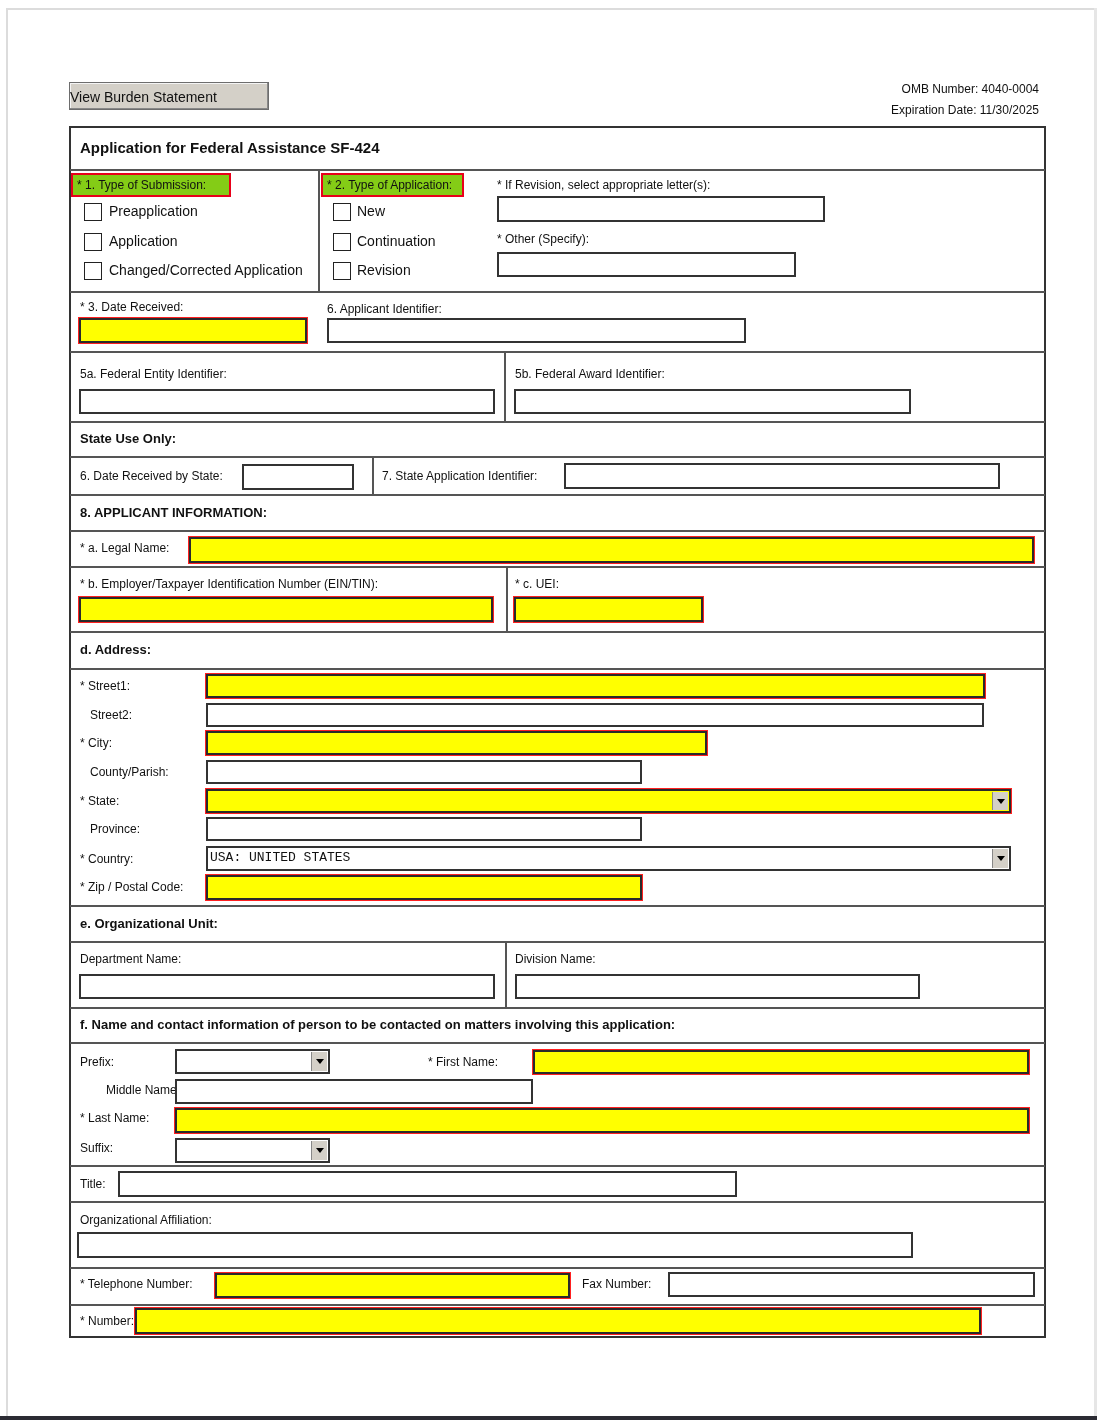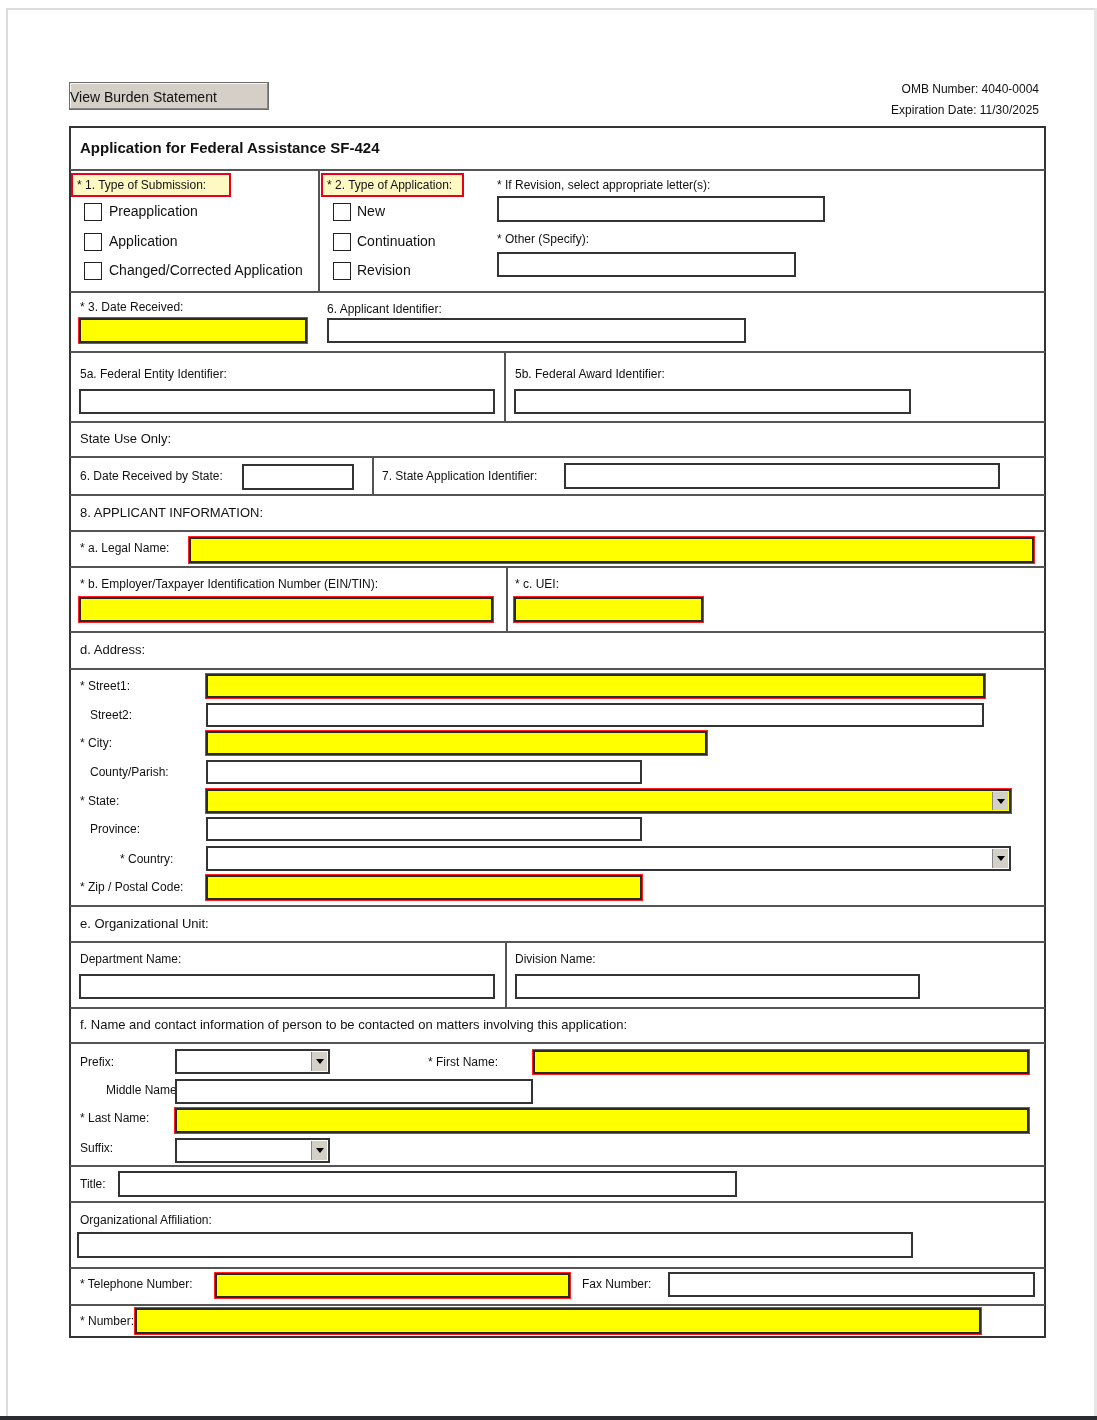--- a/index.html
+++ b/index.html
@@ -11,25 +11,25 @@
   .right-edge { position: absolute; left: 1094px; top: 8px; width: 3px; height: 1408px; background: #e6e6e6; }
   .abs { position: absolute; }
   .btn-burden { left: 69px; top: 82px; width: 200px; height: 28px; background: #d4d0c8;
                 border: 1px solid #6d6d6d; box-shadow: inset -1px -1px 0 #888, inset 1px 1px 0 #f4f4f4;
                 font-size: 14px; line-height: 28px; box-sizing: border-box; cursor: pointer; }
   .omb { right: 58px; font-size: 12px; text-align: right; white-space: nowrap; }
   .form { left: 69px; top: 126px; width: 977px; height: 1212px; border: 2px solid #333; box-sizing: border-box; }
   .hline { position: absolute; height: 0; border-top: 2px solid #555; }
   .vline { position: absolute; width: 0; border-left: 2px solid #555; }
   .lbl { position: absolute; font-size: 12px; white-space: nowrap; color: #111; }
-  .lbl-b { position: absolute; font-size: 14px; font-weight: normal; white-space: nowrap; }
+  .lbl-b { position: absolute; font-size: 14px; font-weight: bold; white-space: nowrap; }
   .title { font-size: 15px; font-weight: bold; }
   .field { position: absolute; border: 2px solid #333; background: #fff; box-sizing: border-box; }
   .req { background: #ffff00; border: 2px solid #2a2a2a; outline: 1px solid #ff2020; }
-  .reqlabel { position: absolute; background: #fef9c3; border: 2px solid #e8001a; box-sizing: border-box;
+  .reqlabel { position: absolute; background: #84cc16; border: 2px solid #e8001a; box-sizing: border-box;
               font-size: 12px; padding: 0 4px; line-height: 20px; white-space: nowrap; }
   .cb { position: absolute; width: 18px; height: 18px; border: 1px solid #222; background: #fff; box-sizing: border-box; }
   .cb-lbl { position: absolute; font-size: 14px; white-space: nowrap; }
   .dd-btn { position: absolute; right: 1px; top: 1px; bottom: 1px; width: 16px; background: #d4d0c8;
             border-left: 1px solid #888; box-sizing: border-box; display: flex; align-items: center; justify-content: center; }
   .dd-btn span { width: 0; height: 0; border-left: 4px solid transparent; border-right: 4px solid transparent; border-top: 5px solid #000; }
   .mono { font-family: "Liberation Mono", monospace; font-size: 13px; line-height: 20px; padding-left: 2px; white-space: nowrap; }
 </style>
 </head>
 <body>
@@ -136,22 +136,23 @@
 <div class="lbl" style="left:80px;top:794px;">* State:</div>
 <div class="field req" style="left:206px;top:789px;width:805px;height:24px;">
   <div class="dd-btn">
       <span></span>
     </div>
 </div>
 
 <div class="lbl" style="left:90px;top:822px;">Province:</div>
 <div class="field" style="left:206px;top:817px;width:436px;height:24px;"></div>
 
-<div class="lbl" style="left:80px;top:852px;margin-left:40px;">* Country:</div>
+<div class="lbl" style="left:80px;top:852px;">* Country:</div>
 <div class="field" style="left:206px;top:846px;width:805px;height:25px;">
+  <div class="mono">USA: UNITED STATES</div>
   <div class="dd-btn">
       <span></span>
     </div>
 </div>
 
 <div class="lbl" style="left:80px;top:880px;">* Zip / Postal Code:</div>
 <div class="field req" style="left:206px;top:875px;width:436px;height:25px;"></div>
 
 <div class="lbl-b" style="left:80px;top:916px;font-size:13px;">e. Organizational Unit:</div>
 <div class="lbl" style="left:80px;top:952px;">Department Name:</div>

